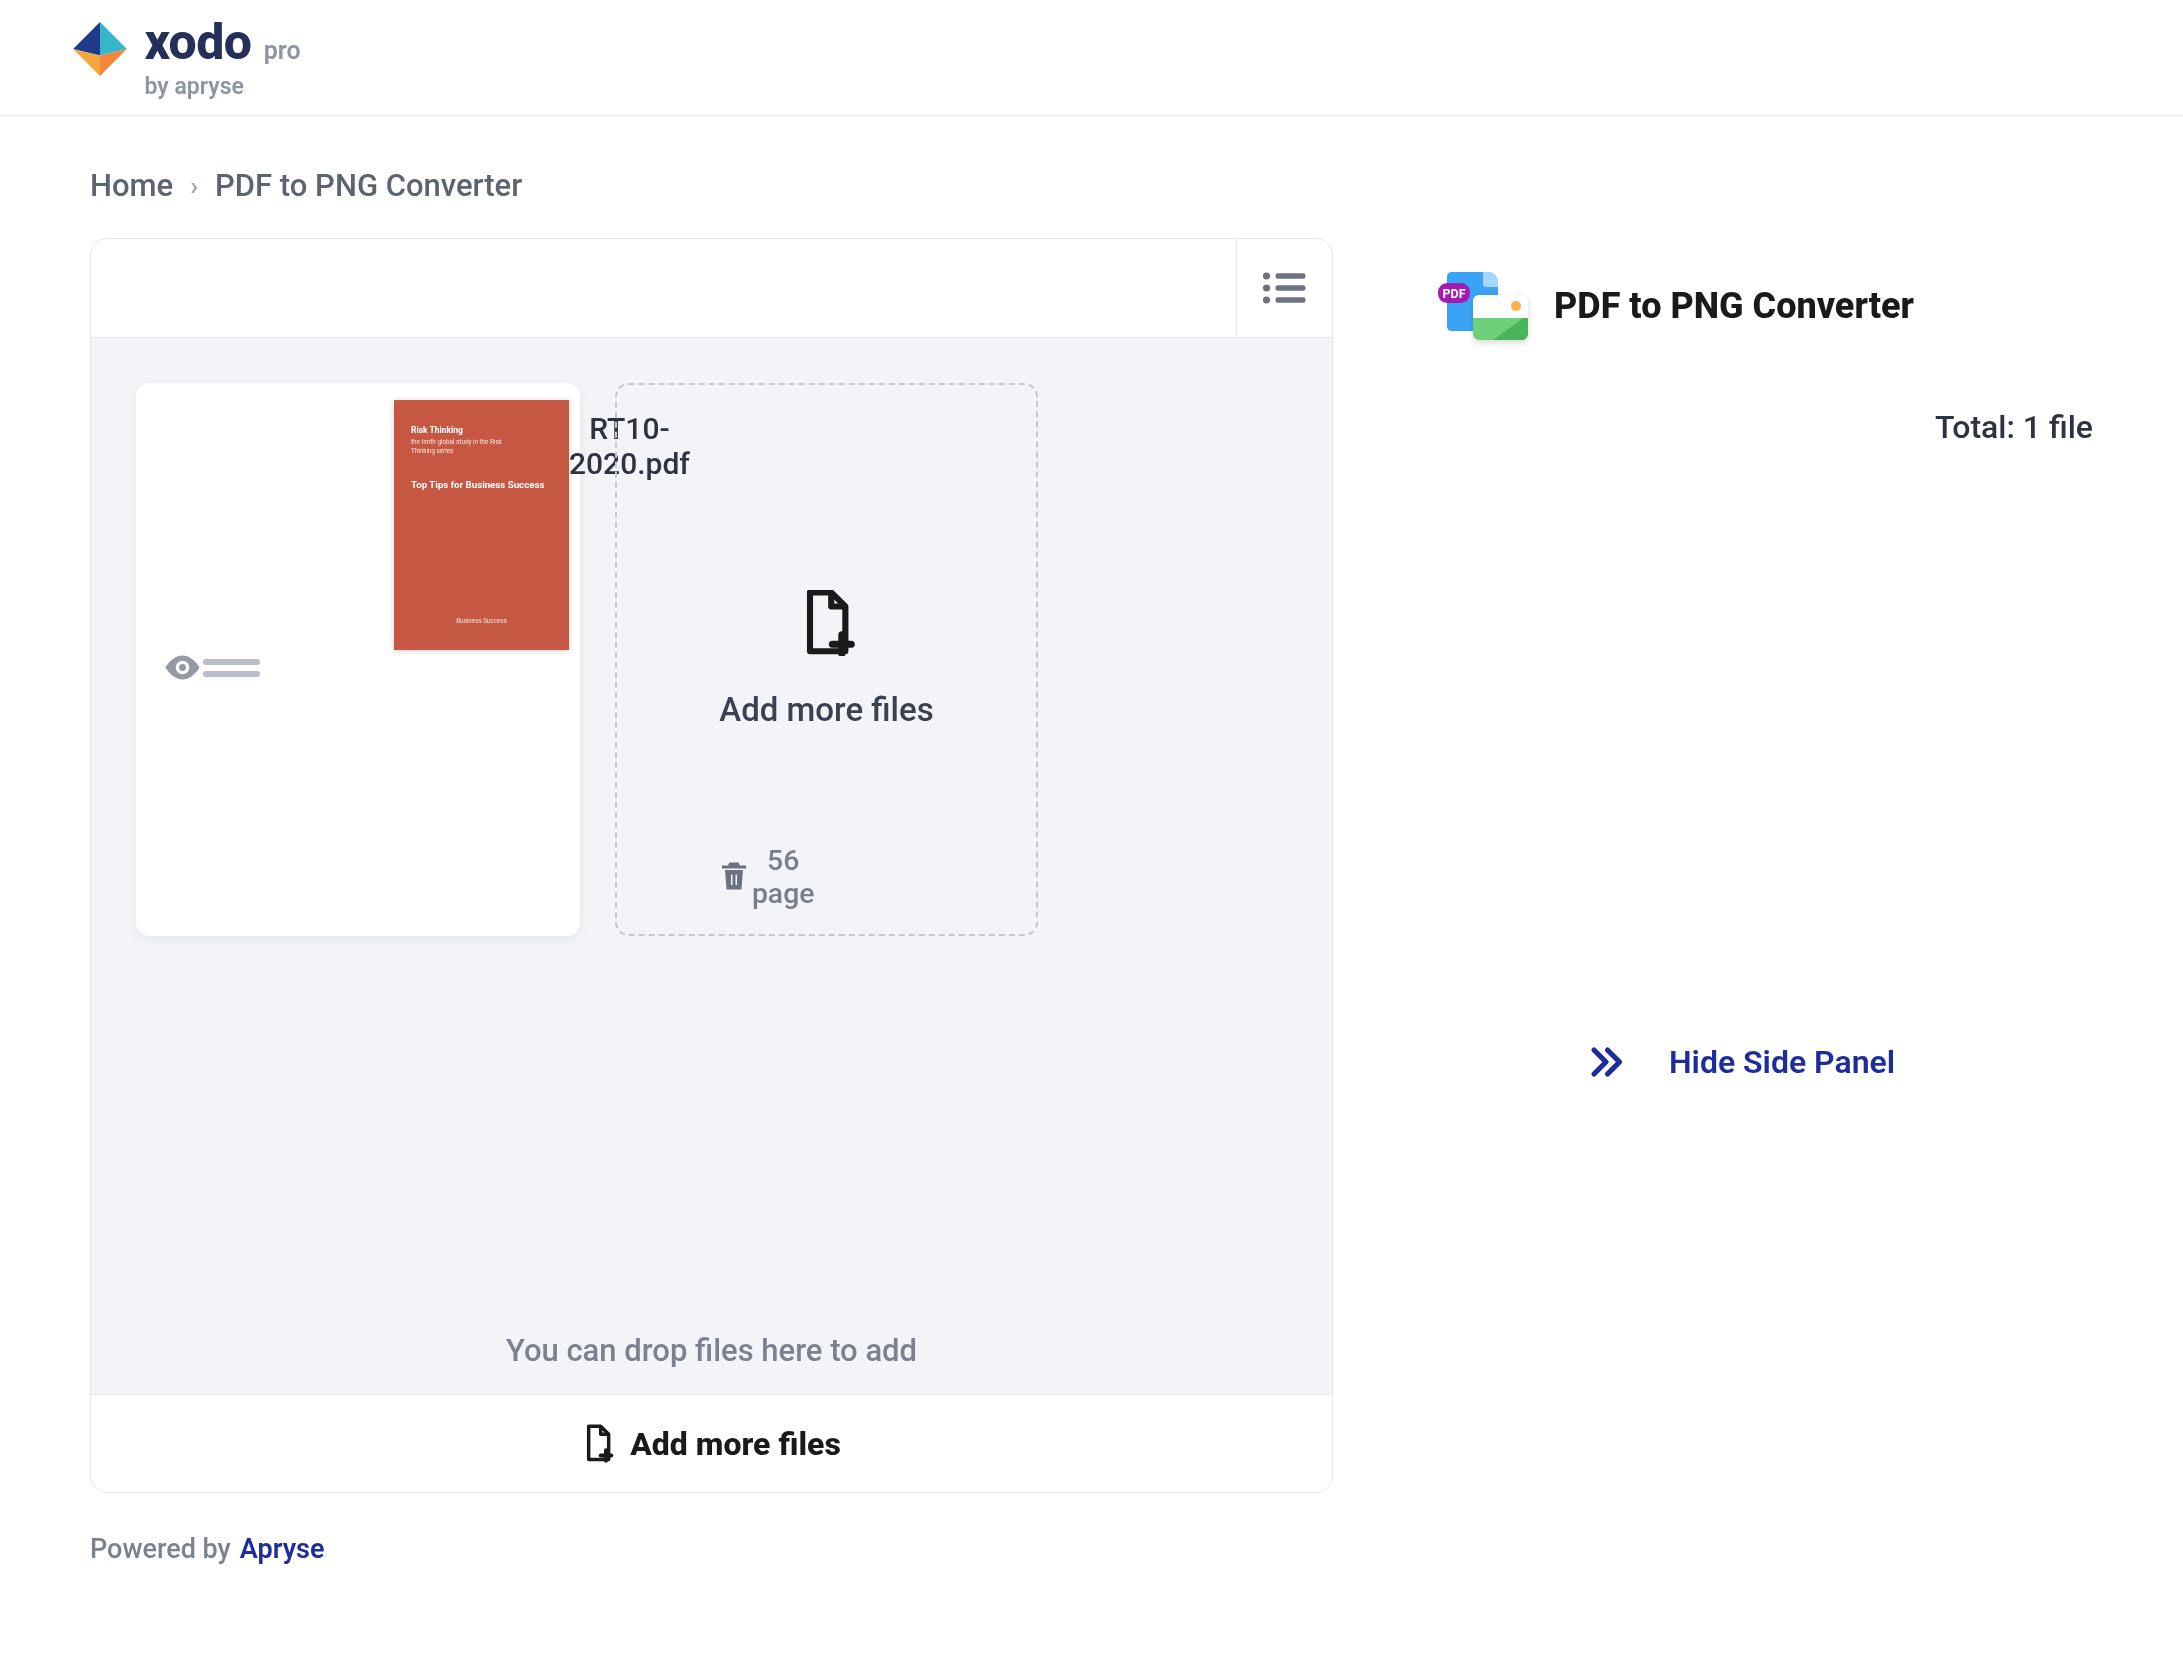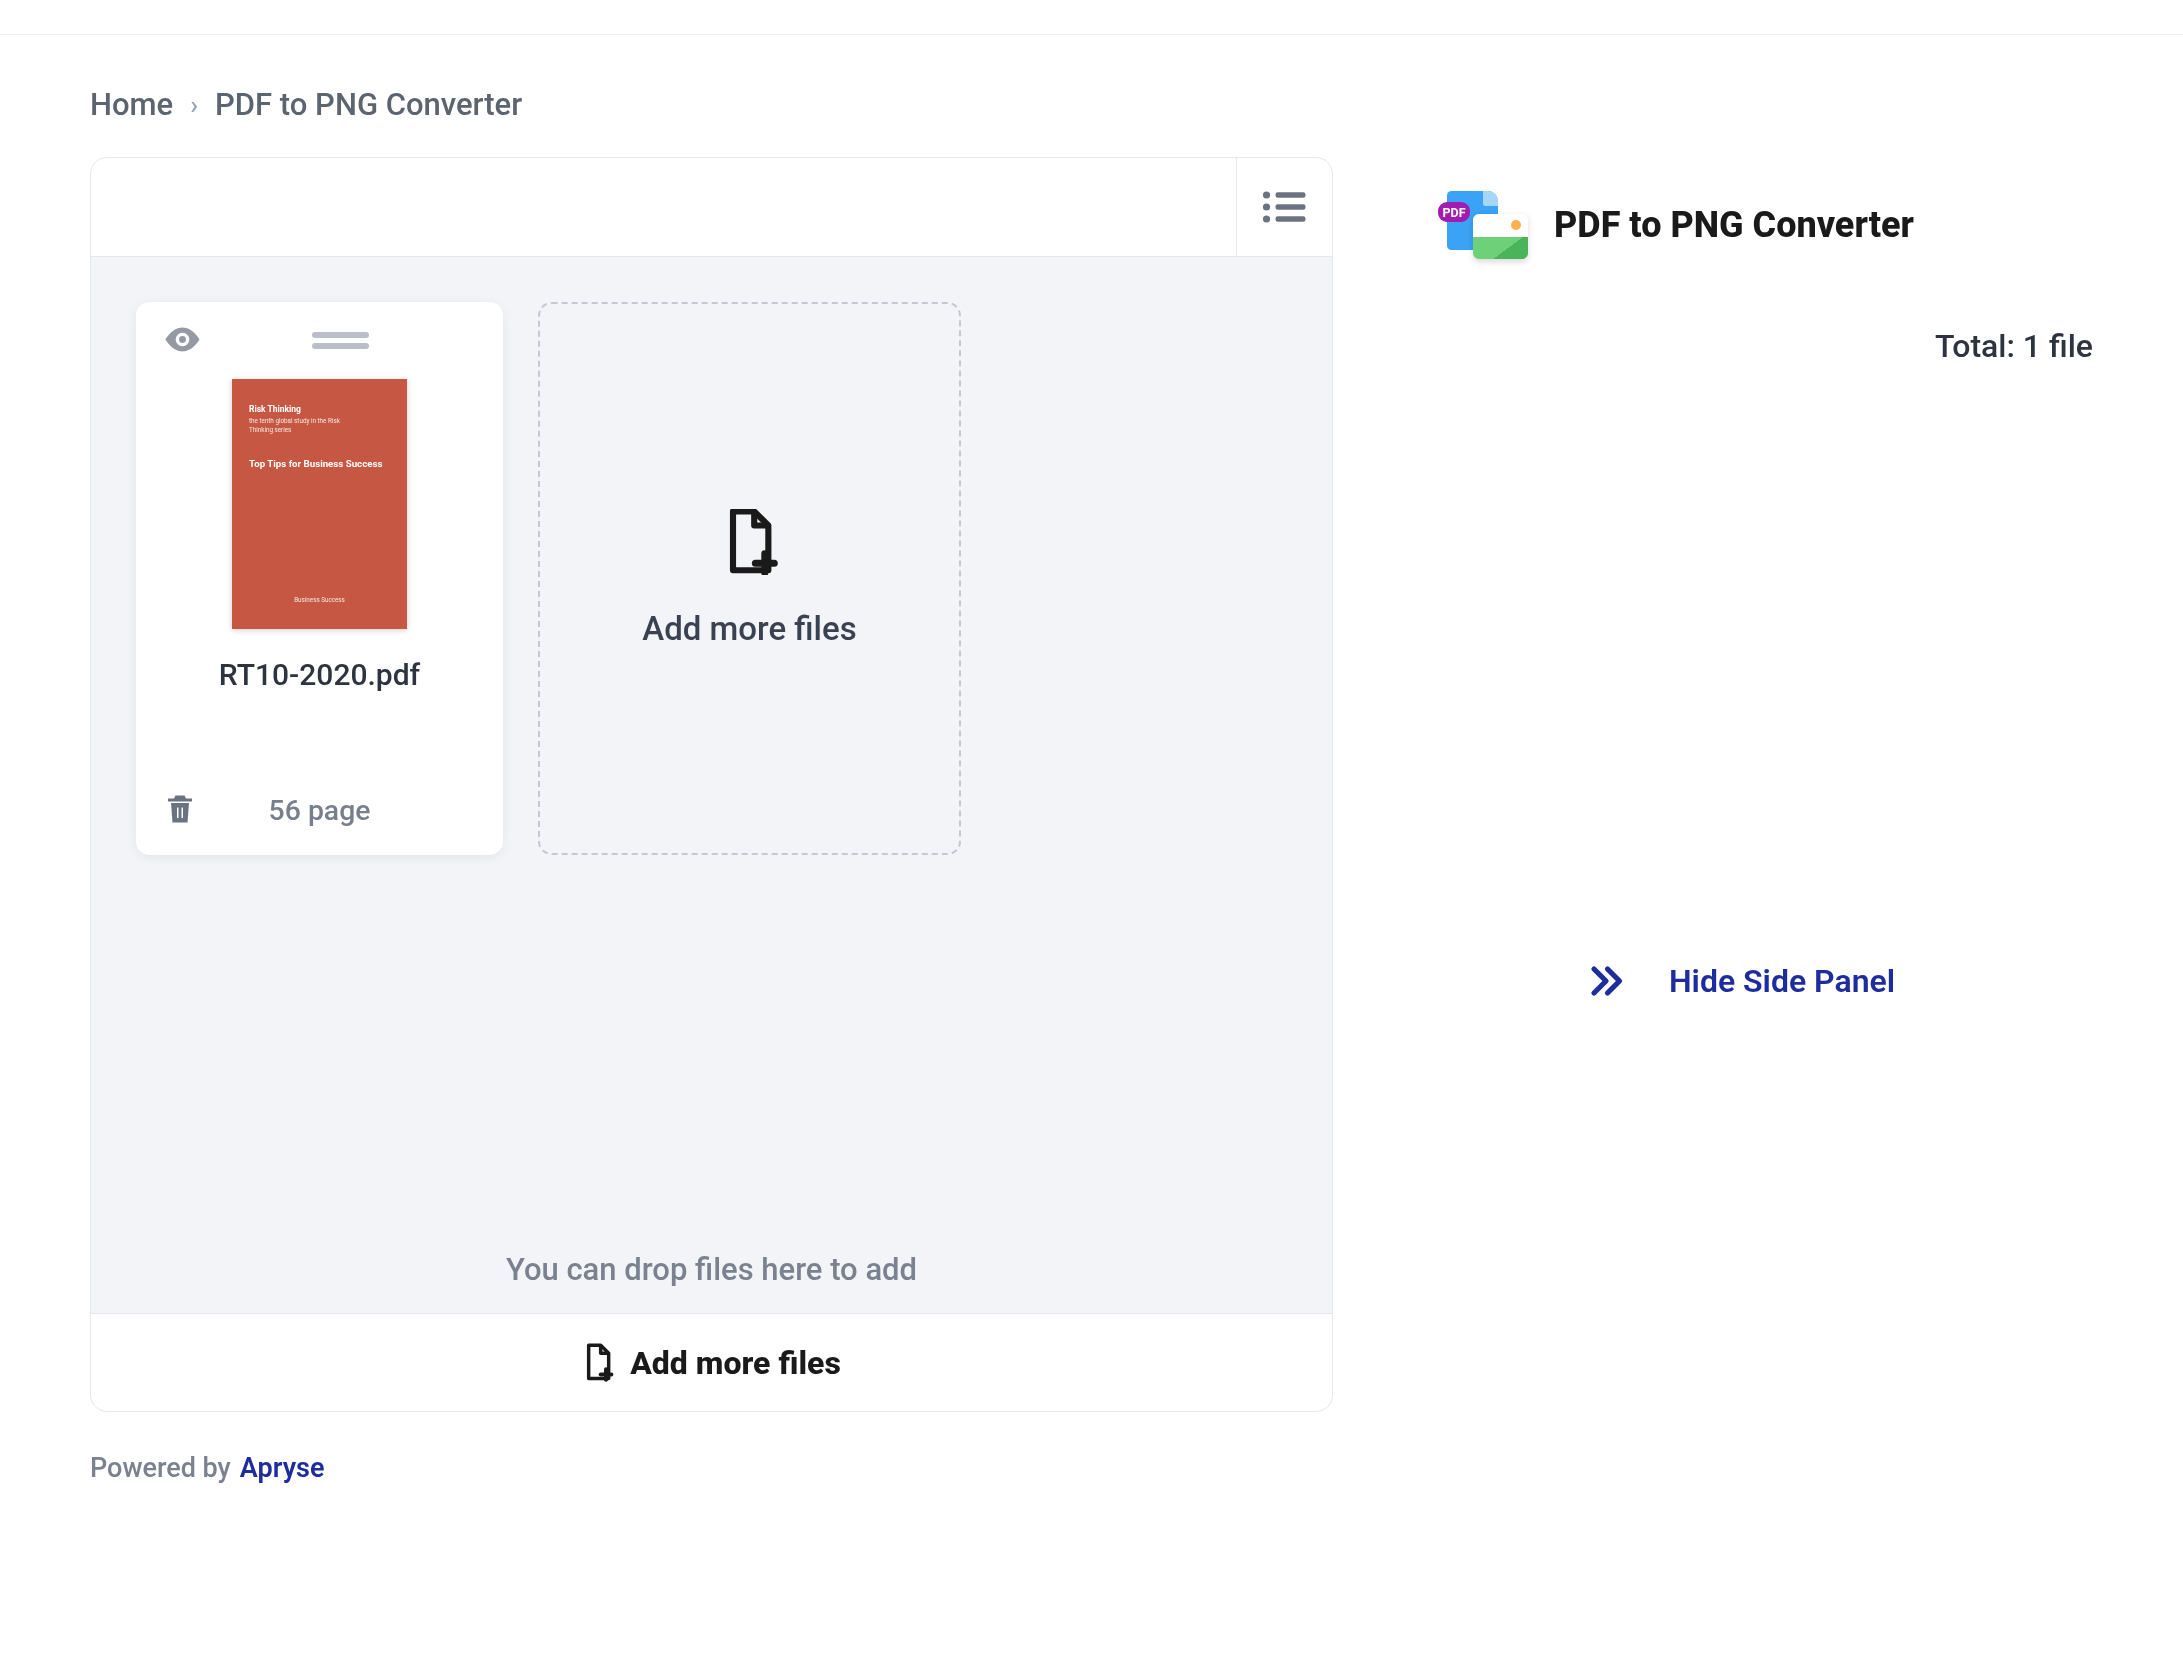--- a/index.html
+++ b/index.html
@@ -35,21 +35,21 @@
   
   .main{display:flex;gap:57px;padding:0 90px;}
   .left{flex:0 0 1243px;}
   .stage{border:1.1px solid var(--border-grey);border-radius:17px;overflow:hidden;background:#fff;}
   .stage-bar{height:99px;display:flex;justify-content:flex-end;border-bottom:1.1px solid var(--border-grey);}
   .list-toggle{width:96px;border-left:1.1px solid var(--border-grey);display:flex;align-items:center;justify-content:center;}
   .list-toggle svg{width:45px;height:36px;}
   .stage-body{background:var(--panel-grey);padding:45px 45px 0 45px;height:1056px;position:relative;}
   .cards{display:flex;gap:35px;}
   
-  .card{width:367px;height:553px;background:#fff;border-radius:13.6px;box-shadow:0 2.3px 11.4px rgba(16,24,40,.06);display:flex;flex-direction:column;}
+  .card{width:444px;height:553px;background:#fff;border-radius:13.6px;box-shadow:0 2.3px 11.4px rgba(16,24,40,.06);display:flex;flex-direction:row;}
   .card-top{display:flex;align-items:center;justify-content:space-between;padding:17px 26px 0 26px;}
   .eye-ic svg{width:41px;height:41px;opacity:.65;}
   .drag-h{display:flex;flex-direction:column;gap:5.7px;align-items:center;margin-right:108px;}
   .drag-h span{width:57px;height:5.7px;background:#b9bec8;border-radius:5.7px;}
   .thumb-wrap{display:flex;justify-content:center;margin:17px 0 0 0;}
   .thumb{width:175px;height:250px;background:var(--thumb-red);box-shadow:0 1.1px 5.7px rgba(0,0,0,.2);padding:25px 17px;color:#fff;font-size:8px;display:flex;flex-direction:column;}
   .thumb .t1{font-size:8.5px;font-weight:700;margin-bottom:3.4px;}
   .thumb .t2{font-size:6.3px;opacity:.85;margin-bottom:24px;line-height:1.3;max-width:91px;}
   .thumb .t3{font-size:9.7px;font-weight:700;}
   .thumb .sp{flex:1;}
@@ -84,20 +84,35 @@
   .hide-panel svg{width:36px;height:36px;}
   
   .powered{display:flex;align-items:center;gap:9px;margin:40px 0 0 90px;font-size:27px;}
   .powered .p1{color:#7b828f;font-weight:500;}
   .powered .p2{color:var(--xodo-link);font-weight:600;}
 </style>
 </head>
 <body>
 
 <div class="header">
+  <div class="logo-block">
+    <svg class="logo-svg" viewBox="0 0 100 100">
+      <path d="M50 8 L92 50 L50 60 Z" fill="#36b6c9"></path>
+      <path d="M50 8 L8 50 L50 60 Z" fill="#1e3a8a"></path>
+      <path d="M8 50 L50 92 L50 60 Z" fill="#f4a53c"></path>
+      <path d="M92 50 L50 92 L50 60 Z" fill="#f4863c"></path>
+    </svg>
+    <div class="brand-text">
+      <div class="brand-line1">
+        <span class="brand-name">xodo</span>
+        <span class="brand-pro">pro</span>
+      </div>
+      <span class="brand-sub">by apryse</span>
+    </div>
+  </div>
 </div>
 
 <div class="crumbs">
   <span>Home</span>
   <span class="chev">›</span>
   <span>PDF to PNG Converter</span>
 </div>
 
 <div class="main">
 

